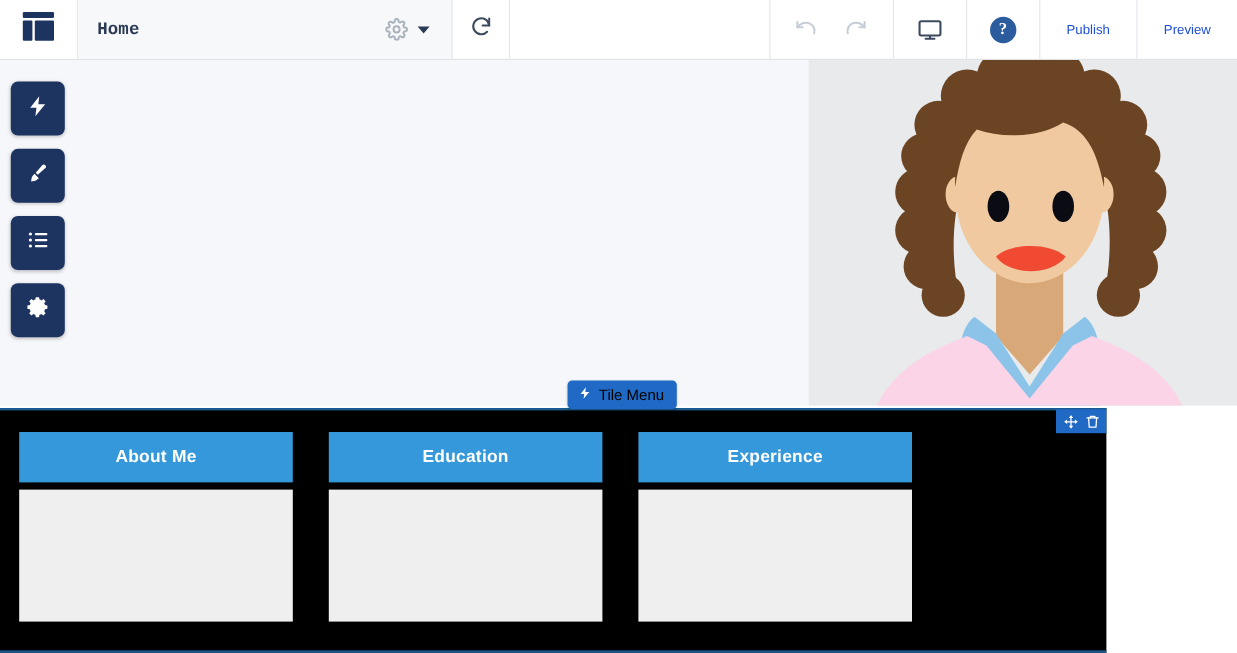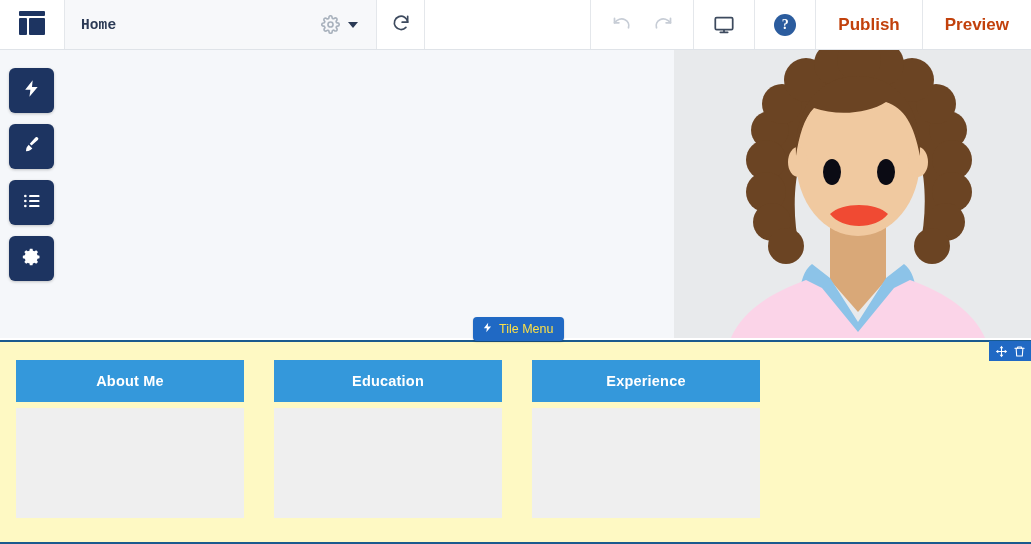--- a/index.html
+++ b/index.html
@@ -71,21 +71,21 @@
     cursor: pointer;
   }
   .tb-group {
     display: flex; align-items: center;
     border-right: 1px solid #e4e7eb;
     padding: 0 9px;
   }
   .tb-btn-text {
     display: flex; align-items: center; justify-content: center;
     padding: 0 22px;
-    font-size: 17px; color: #c2410c; font-weight: 700;
+    font-size: 11px; color: #1d4ed8; font-weight: 400;
     cursor: pointer; height: 100%;
   }
   .tb-divider { border-right: 1px solid #e4e7eb; }
 
   .help-badge {
     width: 22px; height: 22px; border-radius: 50%;
     background: #2b5c9e;
     color: #ffffff; font-size: 14px; font-weight: bold;
     display: flex; align-items: center; justify-content: center;
     cursor: pointer;
@@ -134,30 +134,30 @@
     cursor: pointer;
     box-shadow: 0 1px 3px rgba(0,0,0,.22);
   }
 
   
   .tile-pill {
     position: absolute; left: 473px; top: 267px;
     height: 24px; padding: 0 11px 0 9px;
     background: #2069c4; border-radius: 4px;
     display: flex; align-items: center; gap: 6px;
-    color: #fde047; font-size: 12.5px; font-weight: 500;
+    color: #000000; font-size: 12.5px; font-weight: 500;
     cursor: pointer; z-index: 35;
     box-shadow: 0 1px 2px rgba(0,0,0,.2);
   }
 
   
   .tile-section {
     position: absolute; left: 0; top: 290px;
-    width: 1031px; height: 204px;
-    background: #fef9c3;
+    width: 922px; height: 204px;
+    background: #000000;
     border: 2px solid #1a5a8e;
     border-right: none; border-left: none;
   }
   .sel-toolbar {
     position: absolute; right: 0; top: -1px;
     height: 20px;
     background: #2069c4;
     display: flex; align-items: center; gap: 2px;
     padding: 0 4px;
     z-index: 30;

